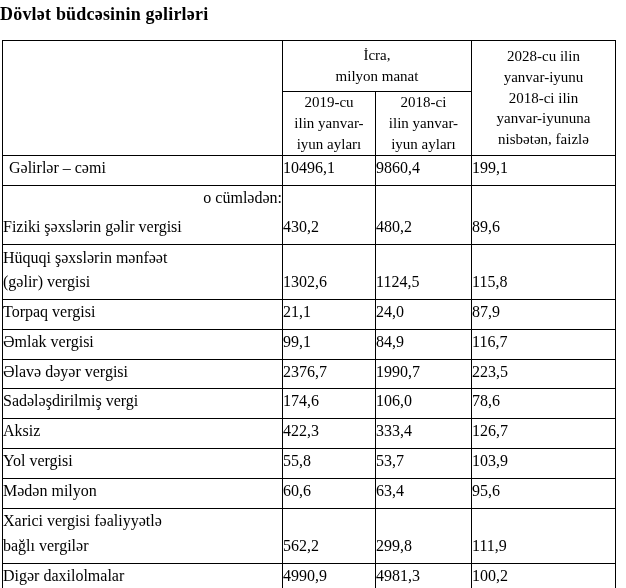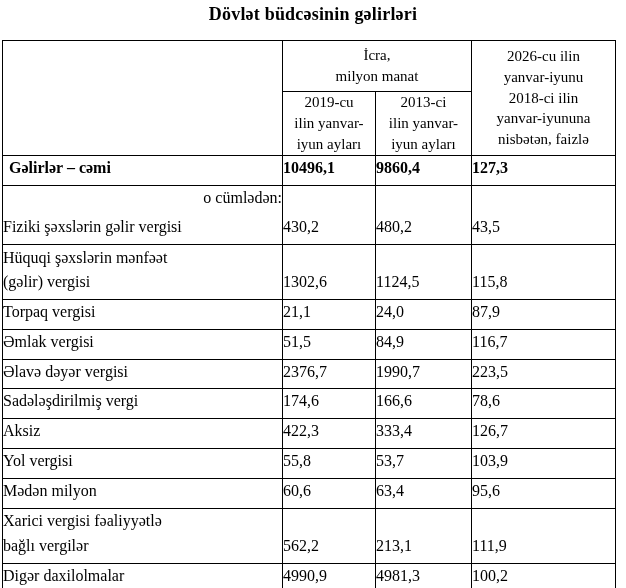--- a/index.html
+++ b/index.html
@@ -6,21 +6,21 @@
   html, body {
     margin: 0; padding: 0;
     width: 626px; height: 588px;
     background: #ffffff;
     color: #000;
     font-family: "Liberation Serif", "DejaVu Serif", serif;
     overflow: hidden;
   }
   .page-title {
     margin: 4px 0 15px 0;
-    text-align: center;
+    text-align: left;
     font-size: 18px;
     font-weight: bold;
     letter-spacing: 0.2px;
   }
   table.budget {
     border-collapse: collapse;
     table-layout: fixed;
     margin-left: 2px;
     width: 613px;
   }
@@ -51,21 +51,21 @@
   td.label {
     text-align: left;
     padding-left: 6px;
     white-space: pre-line;
     line-height: 1.45;
   }
   td.ind1 { padding-left: 22px; text-align: right; }
   td.ind2 { padding-left: 35px; }
   td.num  { padding-right: 11px; }
   td.pct  { padding-right: 11px; }
-  tr.row-total td { font-weight: bold; }
+  tr.row-total td { font-weight: normal; }
   tr.row-total td.label { padding-left: 6px; }
   
   tr.h-single { height: 28px; padding-left: 8px; }
   tr.h-total  { height: 29px; }
   tr.h-sub    { height: 27px; }
   tr.h-first  { height: 30px; }
   tr.h-tall   { height: 55px; }
   tr.h-last   { height: 29px; }
   
   tr.no-divider td { border-bottom: none; }
@@ -81,83 +81,83 @@
     <col style="width:280px">
     <col style="width:93px">
     <col style="width:96px">
     <col style="width:144px">
   </colgroup>
   <thead>
     <tr class="hdr-1">
       <th rowspan="2"></th>
       <th colspan="2">İcra,
 milyon manat</th>
-      <th rowspan="2">2026-cu ilin
+      <th rowspan="2">2028-cu ilin
 yanvar-iyunu
 2018-ci ilin
 yanvar-iyununa
 nisbətən, faizlə</th>
     </tr>
     <tr class="hdr-2">
       <th>2019-cu
 ilin yanvar-
 iyun ayları</th>
-      <th>2013-ci
+      <th>2018-ci
 ilin yanvar-
 iyun ayları</th>
     </tr>
   </thead>
   <tbody>
     <tr class="row-total h-total">
       <td class="label">Gəlirlər – cəmi</td>
       <td class="num">10496,1</td>
       <td class="num">9860,4</td>
-      <td class="num pct">127,3</td>
+      <td class="num pct">199,1</td>
     </tr>
     <tr class="h-sub no-divider">
       <td class="label ind1">o cümlədən:</td>
       <td class="num"></td>
       <td class="num"></td>
       <td class="num pct"></td>
     </tr>
     <tr class="h-first after-no-divider">
       <td class="label ind2">Fiziki şəxslərin gəlir vergisi</td>
       <td class="num">430,2</td>
       <td class="num">480,2</td>
-      <td class="num pct">43,5</td>
+      <td class="num pct">89,6</td>
     </tr>
     <tr class="h-tall">
       <td class="label ind2">Hüquqi şəxslərin mənfəət
 (gəlir) vergisi</td>
       <td class="num">1302,6</td>
       <td class="num">1124,5</td>
       <td class="num pct">115,8</td>
     </tr>
     <tr class="h-single">
       <td class="label ind2">Torpaq vergisi</td>
       <td class="num">21,1</td>
       <td class="num">24,0</td>
       <td class="num pct">87,9</td>
     </tr>
     <tr class="h-single">
       <td class="label ind2">Əmlak vergisi</td>
-      <td class="num">51,5</td>
+      <td class="num">99,1</td>
       <td class="num">84,9</td>
       <td class="num pct">116,7</td>
     </tr>
     <tr class="h-single">
       <td class="label ind2">Əlavə dəyər vergisi</td>
       <td class="num">2376,7</td>
       <td class="num">1990,7</td>
       <td class="num pct">223,5</td>
     </tr>
     <tr class="h-single">
       <td class="label ind2">Sadələşdirilmiş vergi</td>
       <td class="num">174,6</td>
-      <td class="num">166,6</td>
+      <td class="num">106,0</td>
       <td class="num pct">78,6</td>
     </tr>
     <tr class="h-single">
       <td class="label ind2">Aksiz</td>
       <td class="num">422,3</td>
       <td class="num">333,4</td>
       <td class="num pct">126,7</td>
     </tr>
     <tr class="h-single">
       <td class="label ind2">Yol vergisi</td>
@@ -168,21 +168,21 @@
     <tr class="h-single">
       <td class="label ind2">Mədən milyon</td>
       <td class="num">60,6</td>
       <td class="num">63,4</td>
       <td class="num pct">95,6</td>
     </tr>
     <tr class="h-tall">
       <td class="label ind2">Xarici vergisi fəaliyyətlə
 bağlı vergilər</td>
       <td class="num">562,2</td>
-      <td class="num">213,1</td>
+      <td class="num">299,8</td>
       <td class="num pct">111,9</td>
     </tr>
     <tr class="h-last">
       <td class="label ind2">Digər daxilolmalar</td>
       <td class="num">4990,9</td>
       <td class="num">4981,3</td>
       <td class="num pct">100,2</td>
     </tr>
   </tbody>
 </table>

